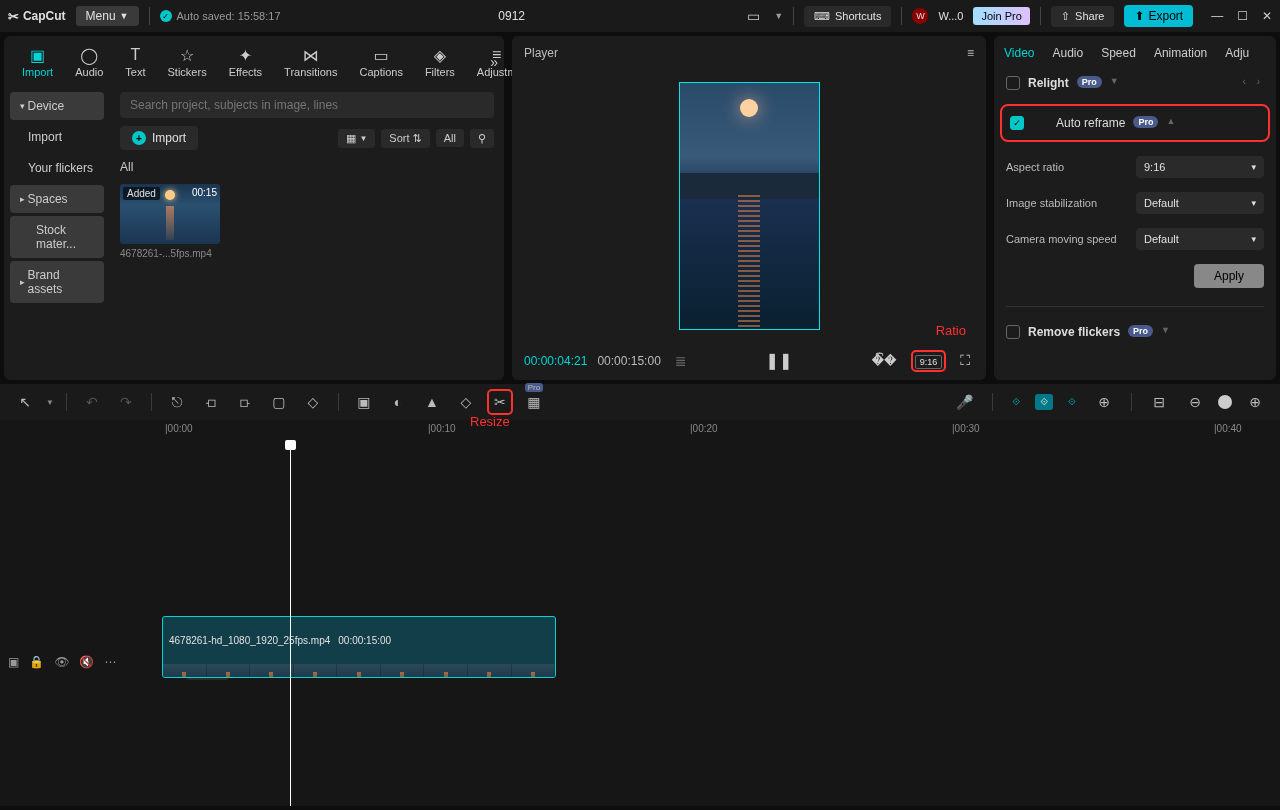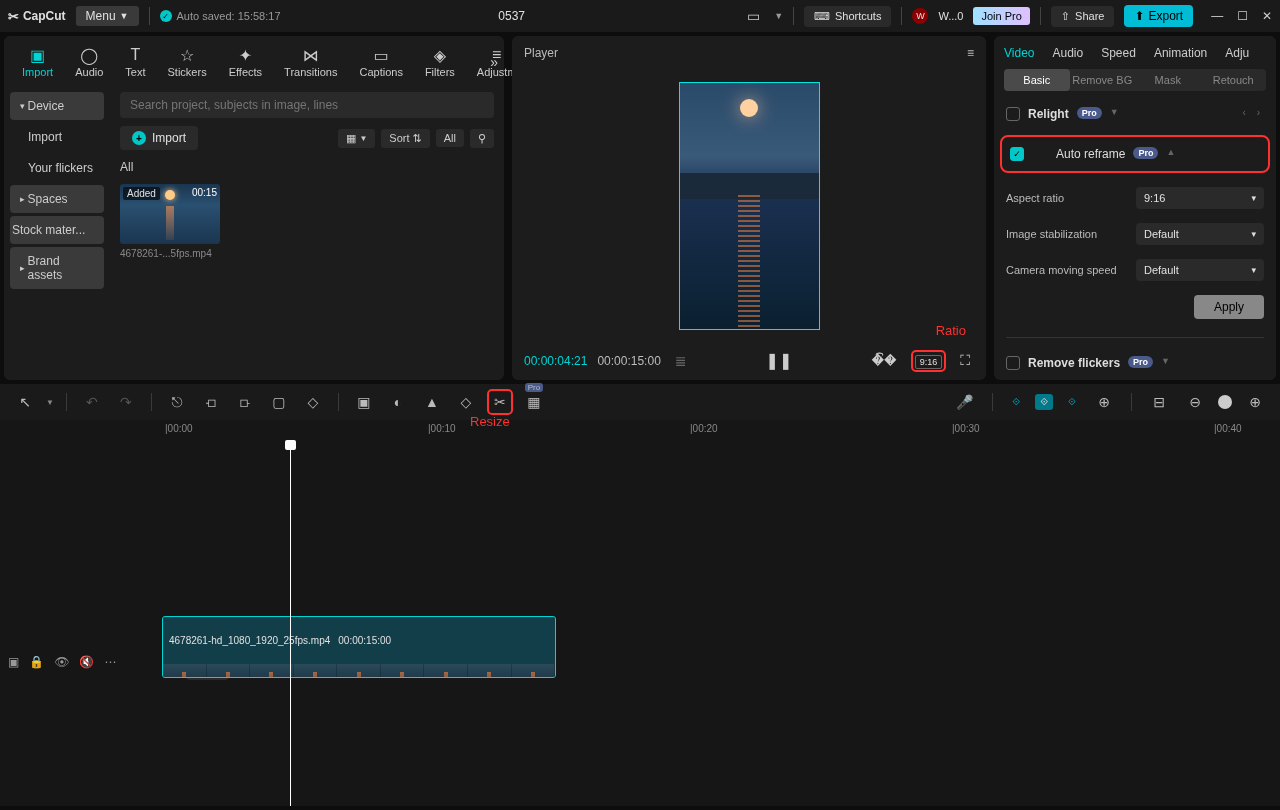--- a/index.html
+++ b/index.html
@@ -130,21 +130,21 @@
   </span>
   <span class="menu-btn">
     <span>Menu</span>
     <span style="font-size:9px;">▼</span>
   </span>
   <span class="tb-sep"></span>
   <span class="autosaved">
     <span class="check-icon">✓</span>
     <span>Auto saved: 15:58:17</span>
   </span>
-  <span class="title-center">0537</span>
+  <span class="title-center">0912</span>
   <div class="titlebar-right">
     <span class="pc-icon">▭</span>
     <span style="font-size:9px;color:#999;">▼</span>
     <span class="tb-sep"></span>
     <span class="tb-btn">
       <span>⌨</span>
       <span>Shortcuts</span>
     </span>
     <span class="tb-sep"></span>
     <span class="user-badge">W</span>
@@ -218,21 +218,21 @@
         <div class="side-item" style="padding-left:18px;">
             <span>Import</span>
           </div>
         <div class="side-item" style="padding-left:18px;">
             <span>Your flickers</span>
           </div>
         <div class="side-item active">
             <span class="chev">▸</span>
             <span>Spaces</span>
           </div>
-        <div class="side-item active" style="padding-left:2px;">
+        <div class="side-item active" style="padding-left:26px;">
             <span>Stock mater...</span>
           </div>
         <div class="side-item active">
             <span class="chev">▸</span>
             <span>Brand assets</span>
           </div>
       </div>
       <div class="media-area">
         <div class="search-row">
           <input class="search-input" placeholder="Search project, subjects in image, lines" style="">
@@ -295,26 +295,20 @@
     </div>
   </div>
 
   <div class="panel right-panel">
     <div class="right-tabs">
       <span class="right-tab active">Video</span>
       <span class="right-tab">Audio</span>
       <span class="right-tab">Speed</span>
       <span class="right-tab">Animation</span>
       <span class="right-tab">Adju</span>
-    </div>
-    <div class="sub-tabs">
-      <span class="sub-tab active">Basic</span>
-      <span class="sub-tab">Remove BG</span>
-      <span class="sub-tab">Mask</span>
-      <span class="sub-tab">Retouch</span>
     </div>
     <div class="right-body">
       <div class="prop-row">
         <span class="checkbox"></span>
         <span style="font-weight:600;">Relight</span>
         <span class="pro-badge">Pro</span>
         <span style="font-size:9px;color:#666;">▼</span>
         <span class="prop-nav">‹ ›</span>
       </div>
 

